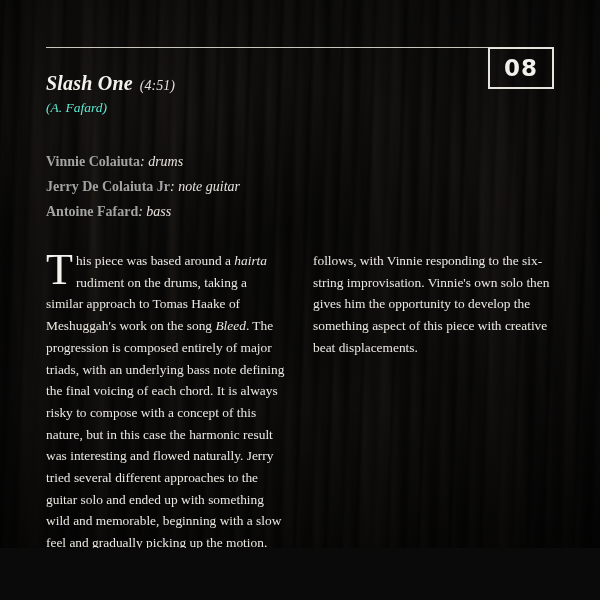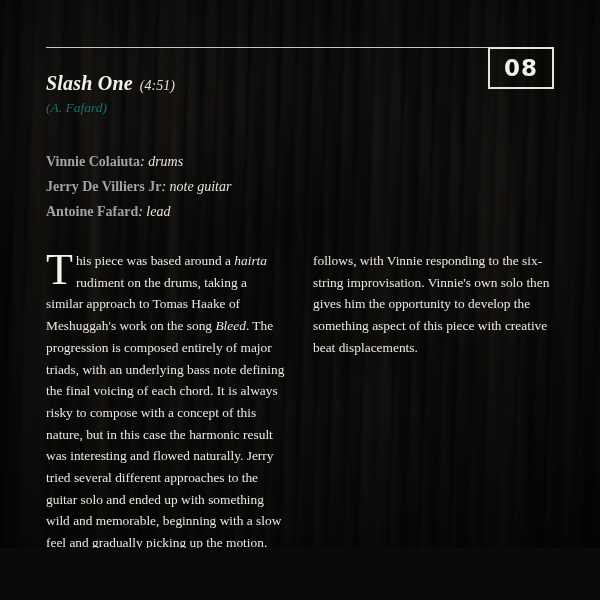--- a/index.html
+++ b/index.html
@@ -130,21 +130,21 @@
     font-family: "Liberation Serif", serif;
     font-style: italic;
     font-size: 14px;
     color: #e2dfd8;
     margin-left: 7px;
   }
   .composer {
     font-family: "Liberation Serif", serif;
     font-style: italic;
     font-size: 13.5px;
-    color: #0f766e;
+    color: #5eead4;
     margin-top: 5px;
   }
 
   .credits {
     position: absolute;
     left: 46px;
     top: 150px;
     line-height: 1.78;
   }
   .credit-row {
@@ -250,24 +250,24 @@
         <span class="song-title">Slash One</span><span class="song-duration">(4:51)</span>
       </div>
       <div class="composer">(A. Fafard)</div>
     </div>
 
     <div class="credits">
       <div class="credit-row">
         <span class="credit-name">Vinnie Colaiuta</span><span class="credit-role">: drums</span>
       </div>
       <div class="credit-row">
-        <span class="credit-name">Jerry De Villiers Jr</span><span class="credit-role">: note guitar</span>
+        <span class="credit-name">Jerry De Colaiuta Jr</span><span class="credit-role">: note guitar</span>
       </div>
       <div class="credit-row">
-        <span class="credit-name">Antoine Fafard</span><span class="credit-role">: lead</span>
+        <span class="credit-name">Antoine Fafard</span><span class="credit-role">: bass</span>
       </div>
     </div>
 
     <div class="columns">
 
       <div class="col">
         <p class="dropcap-para"><span class="dropcap">T</span><span>his piece was based around a </span><span class="ital">hairta</span><span> rudiment on the drums, taking a similar approach to Tomas Haake of Meshuggah's work on the song </span><span class="ital">Bleed</span><span>. The progression is composed entirely of major triads, with an underlying bass note defining the final voicing of each chord. It is always risky to compose with a concept of this nature, but in this case the harmonic result was interesting and flowed naturally. Jerry tried several different approaches to the guitar solo and ended up with something wild and memorable, beginning with a slow feel and gradually picking up the motion. The bass solo</span></p>
       </div>
 
       <div class="col">

